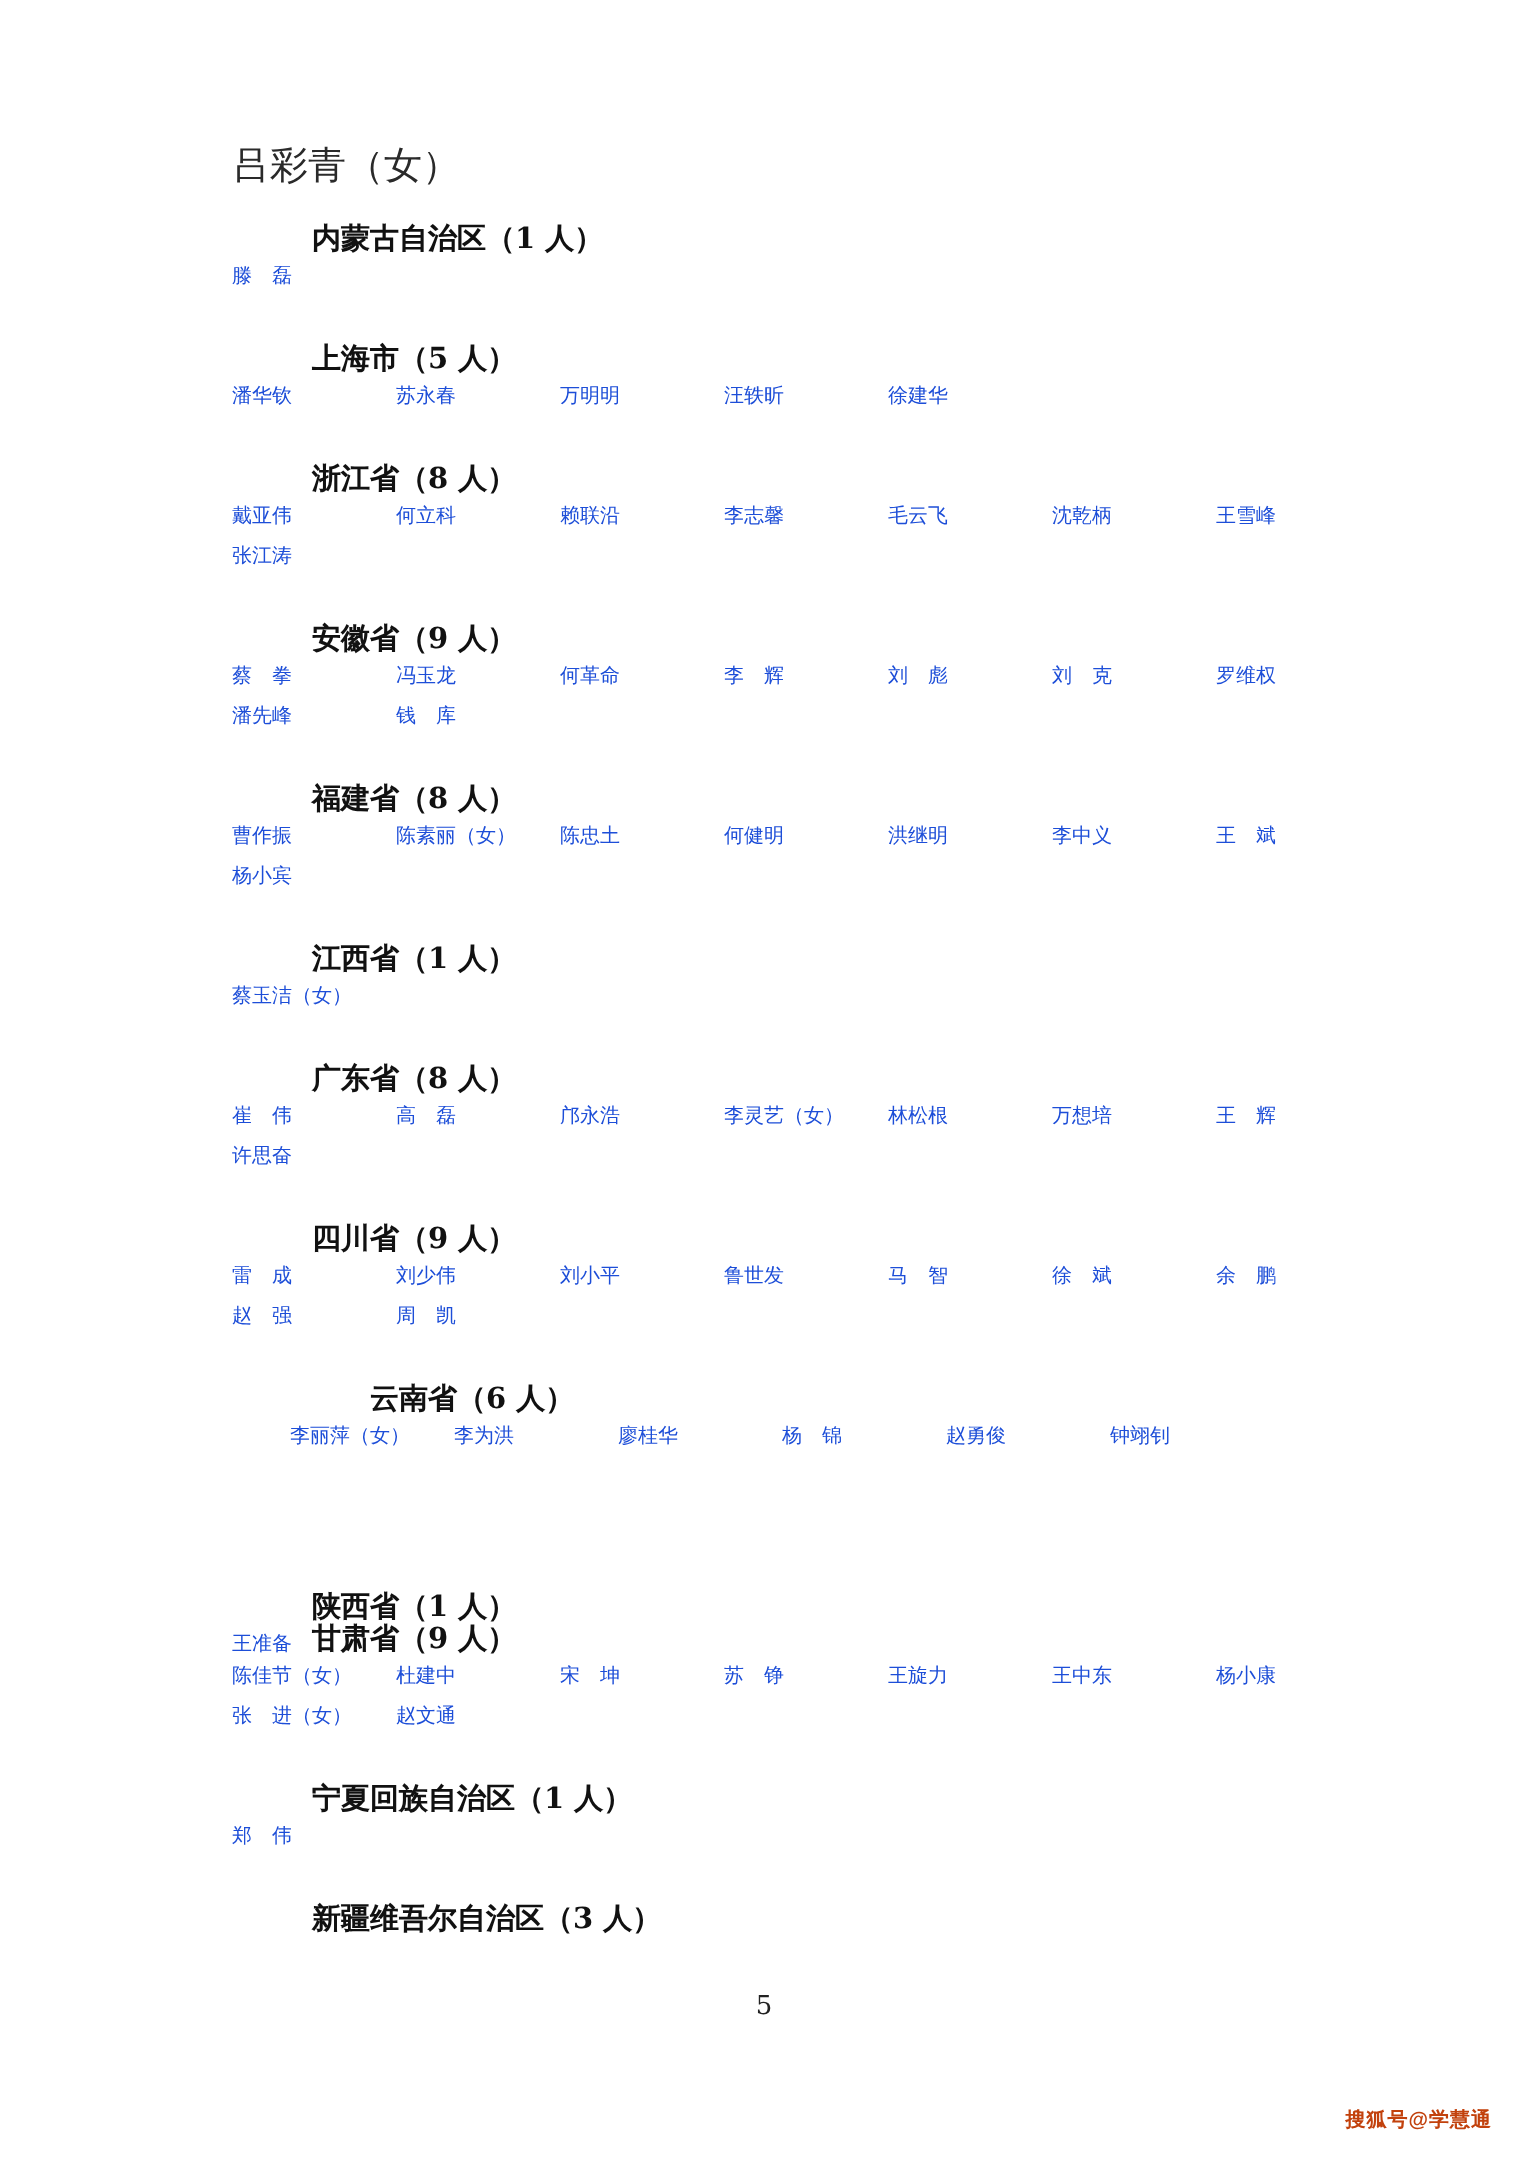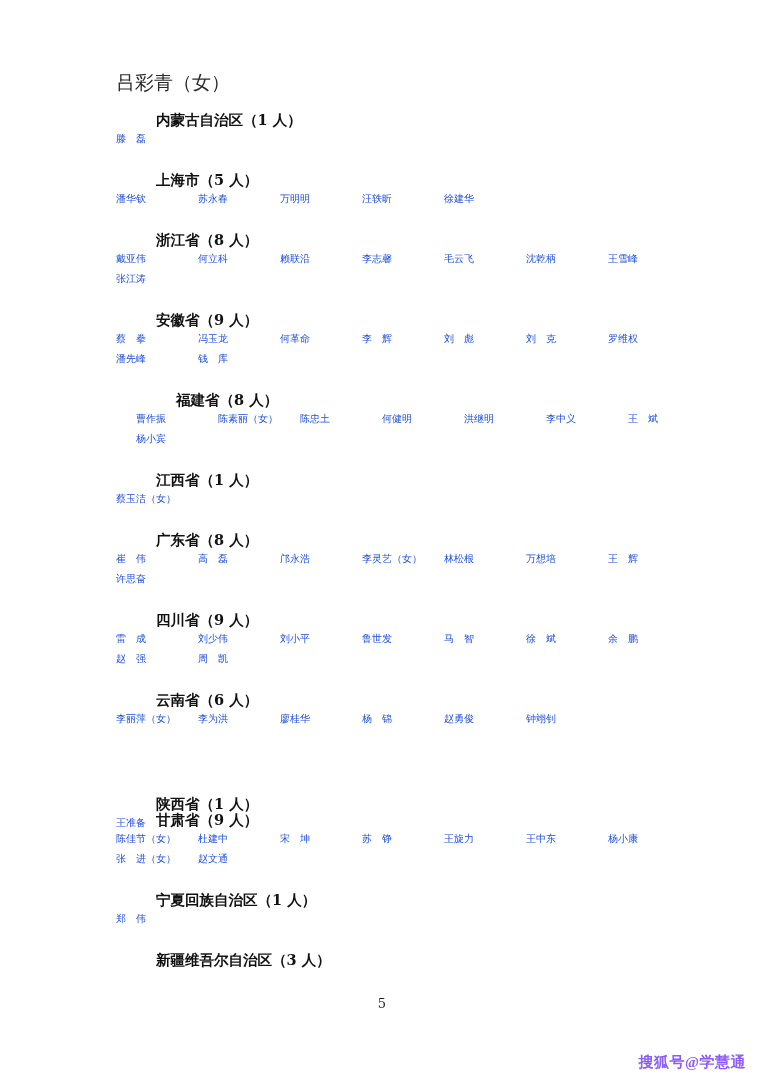--- a/index.html
+++ b/index.html
@@ -8,22 +8,22 @@
   .page { position: absolute; left: 0; top: 0; width: 764px; height: 1080px; }
   .leading-name { position: absolute; left: 116px; top: 70px; font-size: 19px; }
   .section { position: absolute; left: 116px; width: 580px; }
   .section-title { font-weight: bold; font-size: 14.5px; color: #111;
                    height: 20px; line-height: 20px; margin-left: 40px; }
   .names { display: grid; grid-template-columns: repeat(7, 82px); row-gap: 2px;
            font-size: 10px; line-height: 18px; color: #1d4ed8; }
   .name { white-space: nowrap; }
   .page-number { position: absolute; top: 996px; left: 0; width: 764px; text-align: center;
                  font-size: 13px; color: #222; }
-  .watermark { position: absolute; right: 18px; top: 1053px; font-family: Liberation Serif, serif;
-               font-weight: bold; font-size: 15px; color: #8b5cf6;
+  .watermark { position: absolute; right: 18px; top: 1053px; font-family: Liberation Sans, sans-serif;
+               font-weight: bold; font-size: 10px; color: #c2410c;
                text-shadow: 0 0 2px #fff, 1px 1px 0 #fff; letter-spacing: 0.5px; }
 </style>
 </head>
 <body>
 
 <div class="page">
   <div class="leading-name">吕彩青（女）</div>
   <div id="sections">
       <div class="section" style="top: 110px;">
         <div class="section-title">内蒙古自治区（1 人）</div>
@@ -61,21 +61,21 @@
           <span class="name">冯玉龙</span>
           <span class="name">何革命</span>
           <span class="name">李　辉</span>
           <span class="name">刘　彪</span>
           <span class="name">刘　克</span>
           <span class="name">罗维权</span>
           <span class="name">潘先峰</span>
           <span class="name">钱　库</span>
         </div>
       </div>
-      <div class="section" style="top: 390px; margin-left: 20px;">
+      <div class="section" style="top: 390px;">
         <div class="section-title">福建省（8 人）</div>
         <div class="names">
           <span class="name">曹作振</span>
           <span class="name">陈素丽（女）</span>
           <span class="name">陈忠土</span>
           <span class="name">何健明</span>
           <span class="name">洪继明</span>
           <span class="name">李中义</span>
           <span class="name">王　斌</span>
           <span class="name">杨小宾</span>
@@ -107,21 +107,21 @@
           <span class="name">刘少伟</span>
           <span class="name">刘小平</span>
           <span class="name">鲁世发</span>
           <span class="name">马　智</span>
           <span class="name">徐　斌</span>
           <span class="name">余　鹏</span>
           <span class="name">赵　强</span>
           <span class="name">周　凯</span>
         </div>
       </div>
-      <div class="section" style="top: 690px;">
+      <div class="section" style="top: 690px; margin-left: 29px;">
         <div class="section-title">云南省（6 人）</div>
         <div class="names">
           <span class="name">李丽萍（女）</span>
           <span class="name">李为洪</span>
           <span class="name">廖桂华</span>
           <span class="name">杨　锦</span>
           <span class="name">赵勇俊</span>
           <span class="name">钟翊钊</span>
         </div>
       </div>

